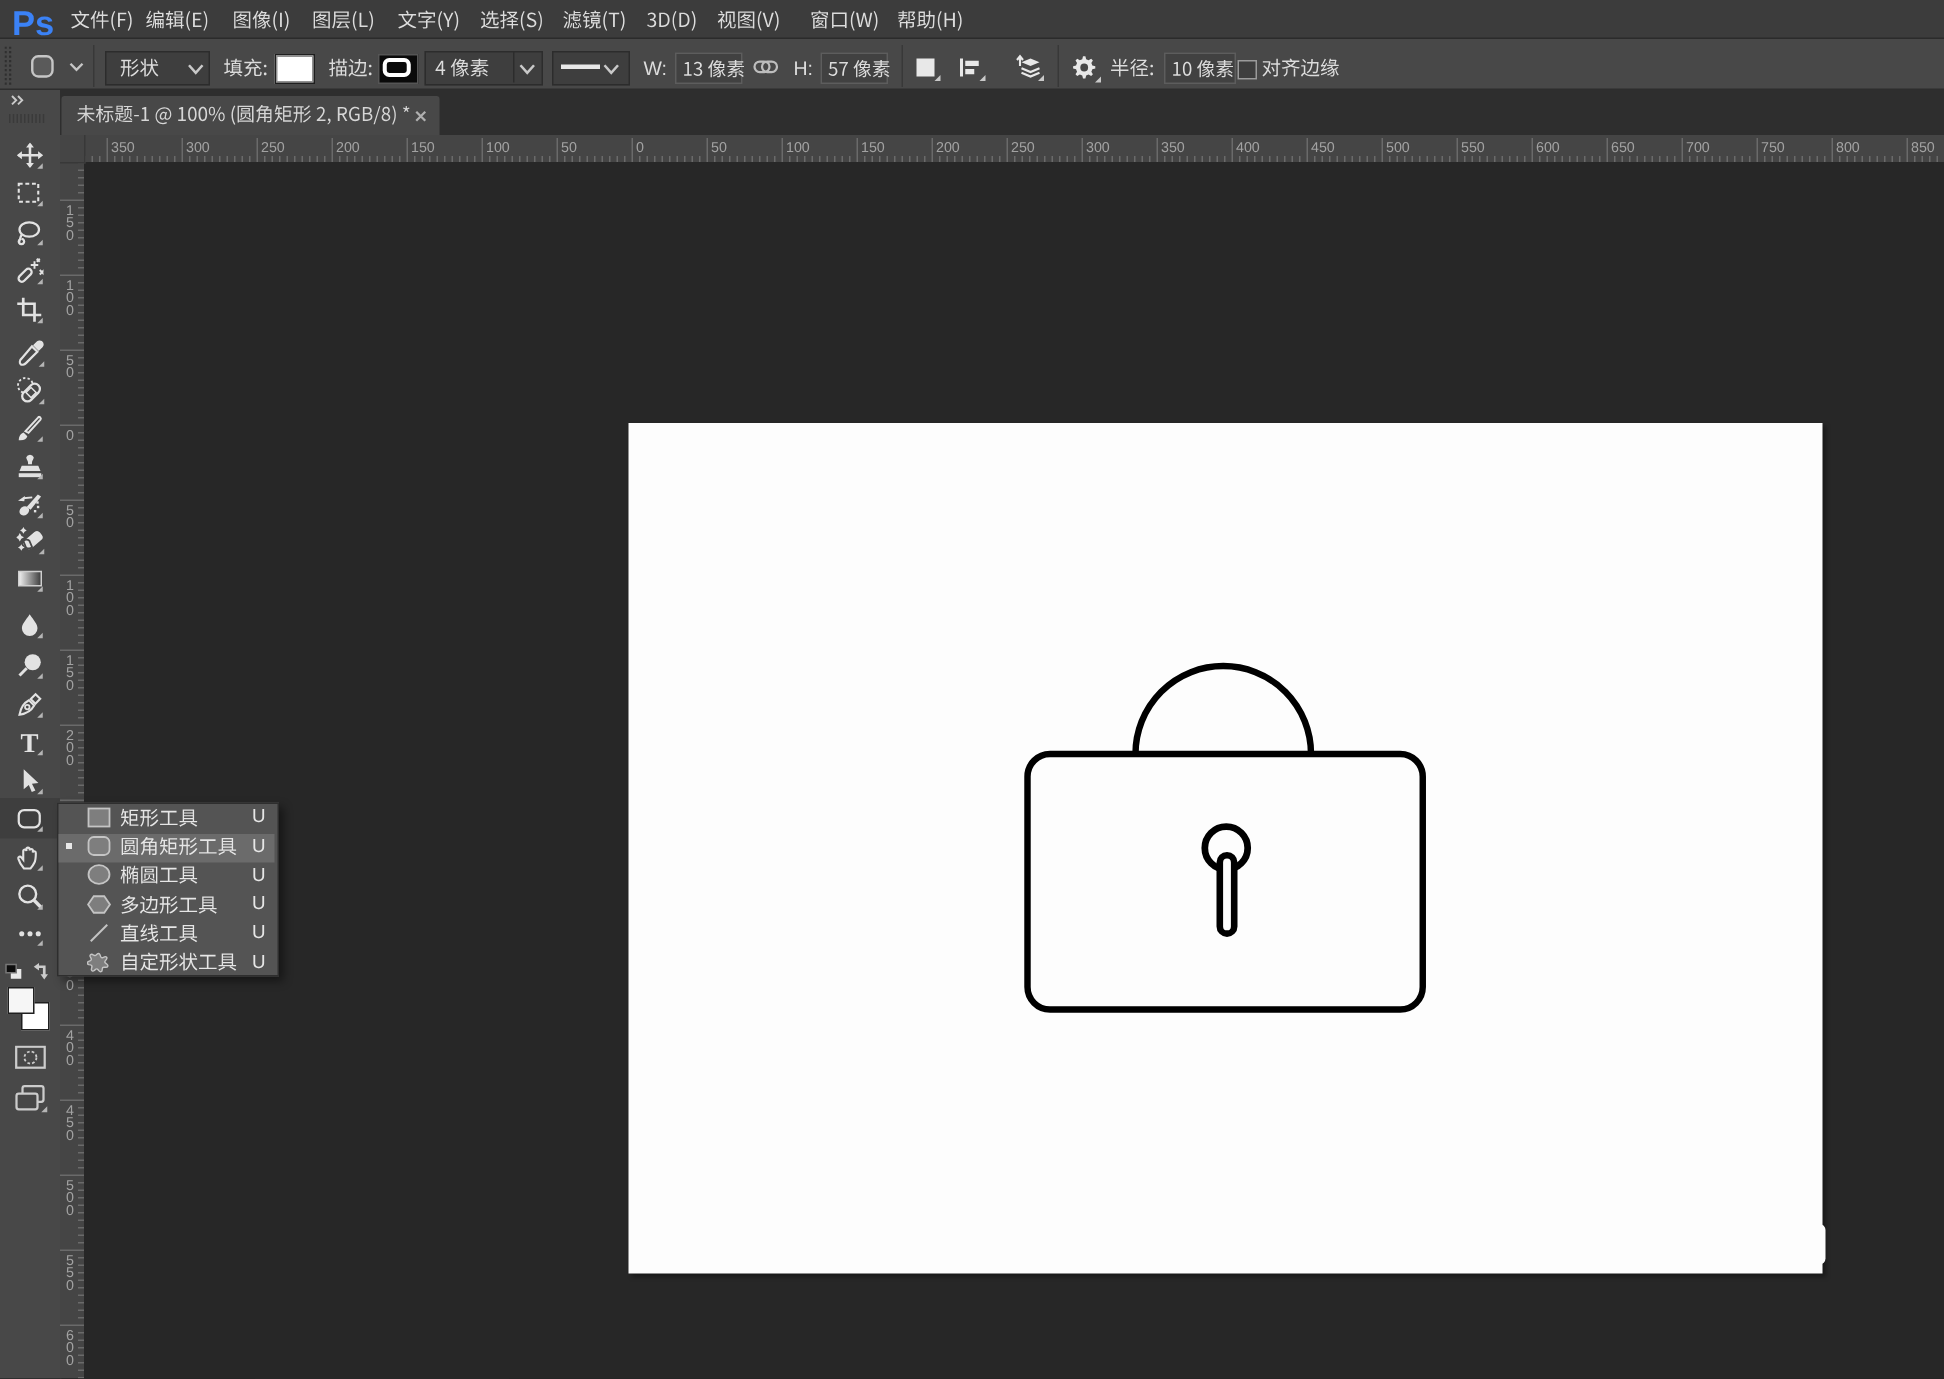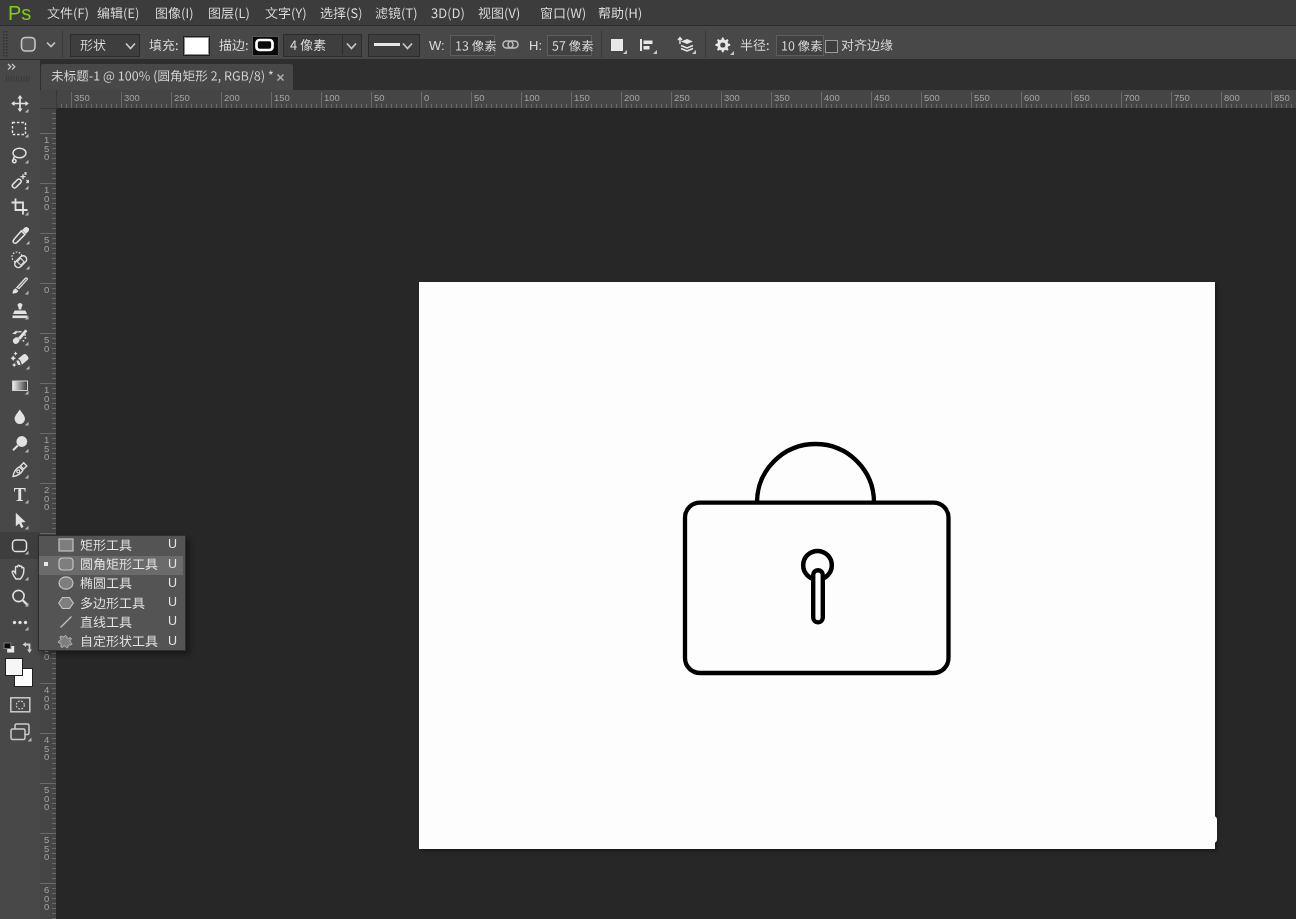--- a/index.html
+++ b/index.html
@@ -9,21 +9,21 @@
 <div class="abs" style="left:56px;top:108px;width:1240px;height:811px;background:#272727"></div>
 <div class="abs" style="left:419px;top:282px;width:796px;height:567px;background:#fdfdfd;box-shadow:2px 2px 3px rgba(0,0,0,0.35)"></div>
 <svg class="abs" style="left:419px;top:282px" width="796" height="567" viewBox="0 0 796 567">
 <circle cx="396.5" cy="220.5" r="58.5" fill="none" stroke="#000" stroke-width="4.3"></circle>
 <rect x="266" y="220.7" width="263.5" height="170.3" rx="15" fill="#fdfdfd" stroke="#000" stroke-width="4.3"></rect>
 <circle cx="398.5" cy="283.3" r="14.3" fill="none" stroke="#000" stroke-width="4.5"></circle>
 <rect x="394.2" y="288.2" width="9.6" height="52.2" rx="4.8" fill="#fdfdfd" stroke="#000" stroke-width="4.4"></rect>
 </svg>
 <div class="abs" style="left:1203px;top:816px;width:13.5px;height:27px;background:#fdfdfd;border-radius:4px"></div>
 <div class="abs" style="left:0;top:0;width:1296px;height:25px;background:#3c3c3c;border-bottom:1px solid #2b2b2b"></div>
-<div class="abs" style="left:8px;top:2px;font-size:20px;font-weight:normal;color:#84cc16;letter-spacing:0px">Ps</div>
+<div class="abs" style="left:8px;top:2px;font-size:23px;font-weight:bold;color:#3b82f6;letter-spacing:0px">Ps</div>
 <svg style="position:absolute;left:47.0px;top:4.0px;overflow:visible" width="43" height="18">
     <path transform="translate(0,14.0)" fill="#dcdcdc" d="M5.5 -10.7C5.9 -10.1 6.3 -9.2 6.5 -8.7L7.5 -9C7.4 -9.5 6.9 -10.4 6.5 -11ZM0.7 -8.6V-7.7H2.7C3.4 -5.7 4.5 -4 5.8 -2.6C4.4 -1.4 2.6 -0.5 0.5 0.1C0.7 0.3 1 0.8 1.1 1C3.2 0.3 5.1 -0.6 6.5 -1.9C8 -0.6 9.8 0.4 11.9 0.9C12.1 0.7 12.3 0.3 12.6 0.1C10.5 -0.5 8.7 -1.4 7.3 -2.6C8.6 -4 9.6 -5.6 10.3 -7.7H12.4V-8.6ZM6.6 -3.3C5.3 -4.5 4.4 -6 3.7 -7.7H9.2C8.6 -5.9 7.7 -4.5 6.6 -3.3Z M17.1 -4.4V-3.5H20.9V1H21.8V-3.5H25.4V-4.4H21.8V-7.3H24.8V-8.3H21.8V-10.8H20.9V-8.3H19.1C19.3 -8.8 19.4 -9.5 19.6 -10.1L18.6 -10.3C18.3 -8.6 17.8 -6.9 17 -5.8C17.3 -5.7 17.7 -5.5 17.8 -5.3C18.2 -5.9 18.5 -6.6 18.8 -7.3H20.9V-4.4ZM16.5 -10.9C15.8 -8.9 14.6 -7 13.4 -5.7C13.6 -5.5 13.9 -5 14 -4.7C14.4 -5.2 14.8 -5.7 15.2 -6.2V1H16.1V-7.8C16.6 -8.7 17 -9.6 17.4 -10.6Z M29.1 2.5 29.8 2.2C28.7 0.4 28.2 -1.8 28.2 -4C28.2 -6.2 28.7 -8.4 29.8 -10.3L29.1 -10.6C27.9 -8.7 27.2 -6.6 27.2 -4C27.2 -1.5 27.9 0.6 29.1 2.5Z M31.7 0H32.9V-4.3H36.5V-5.3H32.9V-8.5H37.2V-9.5H31.7Z M38.9 2.5C40.1 0.6 40.8 -1.5 40.8 -4C40.8 -6.6 40.1 -8.7 38.9 -10.6L38.1 -10.3C39.2 -8.4 39.8 -6.2 39.8 -4C39.8 -1.8 39.2 0.4 38.1 2.2Z"></path>
   </svg>
 <svg style="position:absolute;left:97.0px;top:4.0px;overflow:visible" width="44" height="18">
     <path transform="translate(0,14.0)" fill="#dcdcdc" d="M0.5 -0.7 0.8 0.2C1.8 -0.2 3.2 -0.8 4.5 -1.3L4.3 -2.1C2.9 -1.6 1.5 -1 0.5 -0.7ZM0.8 -5.5C1 -5.6 1.3 -5.7 2.7 -5.8C2.2 -5 1.7 -4.4 1.5 -4.1C1.1 -3.6 0.9 -3.3 0.6 -3.2C0.7 -3 0.8 -2.5 0.9 -2.4C1.1 -2.5 1.5 -2.7 4.4 -3.3C4.4 -3.5 4.3 -3.9 4.3 -4.1L2.2 -3.7C3.1 -4.9 4 -6.3 4.7 -7.8L3.9 -8.2C3.7 -7.7 3.4 -7.2 3.2 -6.7L1.7 -6.6C2.5 -7.7 3.2 -9.2 3.7 -10.6L2.8 -10.9C2.3 -9.3 1.5 -7.6 1.2 -7.2C0.9 -6.8 0.7 -6.4 0.5 -6.4C0.6 -6.1 0.7 -5.7 0.8 -5.5ZM8.1 -4.5V-2.6H7V-4.5ZM8.8 -4.5H9.7V-2.6H8.8ZM6.3 -5.4V0.9H7V-1.9H8.1V0.6H8.8V-1.9H9.7V0.6H10.4V-1.9H11.3V0.1C11.3 0.2 11.3 0.2 11.2 0.2C11.1 0.2 10.9 0.2 10.6 0.2C10.7 0.4 10.8 0.7 10.8 0.9C11.3 0.9 11.6 0.9 11.8 0.8C12 0.7 12.1 0.5 12.1 0.1V-5.4L11.3 -5.4ZM10.4 -4.5H11.3V-2.6H10.4ZM7.9 -10.7C8.1 -10.4 8.3 -9.9 8.4 -9.5H5.4V-6.7C5.4 -4.7 5.3 -1.8 4.1 0.3C4.3 0.4 4.7 0.7 4.8 0.8C6 -1.3 6.3 -4.4 6.3 -6.5H12V-9.5H9.5C9.3 -9.9 9.1 -10.5 8.8 -11ZM6.3 -8.7H11V-7.3H6.3Z M20.2 -9.8H23.6V-8.4H20.2ZM19.3 -10.5V-7.7H24.6V-10.5ZM14.1 -4.3C14.2 -4.4 14.5 -4.5 15 -4.5H16.2V-2.6L13.5 -2.2L13.7 -1.2L16.2 -1.7V1H17.1V-1.9L18.6 -2.2L18.5 -3L17.1 -2.8V-4.5H18.3V-5.4H17.1V-7.4H16.2V-5.4H14.9C15.3 -6.3 15.7 -7.3 16 -8.4H18.4V-9.4H16.2C16.3 -9.8 16.4 -10.3 16.5 -10.7L15.5 -10.9C15.5 -10.4 15.4 -9.9 15.3 -9.4H13.6V-8.4H15C14.8 -7.4 14.5 -6.6 14.4 -6.2C14.1 -5.7 14 -5.2 13.8 -5.2C13.9 -4.9 14 -4.5 14.1 -4.3ZM23.6 -6.1V-5H20.3V-6.1ZM18.2 -1 18.4 -0.1 23.6 -0.5V1H24.5V-0.6L25.5 -0.7L25.5 -1.5L24.5 -1.4V-6.1H25.4V-7H18.5V-6.1H19.4V-1.1ZM23.6 -4.3V-3.1H20.3V-4.3ZM23.6 -2.4V-1.4L20.3 -1.1V-2.4Z M29.1 2.5 29.8 2.2C28.7 0.4 28.2 -1.8 28.2 -4C28.2 -6.2 28.7 -8.4 29.8 -10.3L29.1 -10.6C27.9 -8.7 27.2 -6.6 27.2 -4C27.2 -1.5 27.9 0.6 29.1 2.5Z M31.7 0H37.3V-1H32.9V-4.5H36.5V-5.5H32.9V-8.5H37.2V-9.5H31.7Z M39.3 2.5C40.5 0.6 41.2 -1.5 41.2 -4C41.2 -6.6 40.5 -8.7 39.3 -10.6L38.6 -10.3C39.7 -8.4 40.3 -6.2 40.3 -4C40.3 -1.8 39.7 0.4 38.6 2.2Z"></path>
   </svg>
 <svg style="position:absolute;left:155.0px;top:4.0px;overflow:visible" width="40" height="18">
     <path transform="translate(0,14.0)" fill="#dcdcdc" d="M4.9 -3.6C5.9 -3.4 7.2 -3 8 -2.6L8.4 -3.2C7.6 -3.6 6.3 -4 5.3 -4.2ZM3.6 -2C5.4 -1.8 7.6 -1.2 8.9 -0.8L9.3 -1.5C8 -1.9 5.8 -2.4 4 -2.6ZM1.1 -10.3V1H2V0.5H10.9V1H11.9V-10.3ZM2 -0.4V-9.5H10.9V-0.4ZM5.4 -9.2C4.7 -8.1 3.6 -7.1 2.5 -6.5C2.7 -6.3 3 -6 3.2 -5.9C3.6 -6.1 4 -6.4 4.4 -6.8C4.8 -6.4 5.3 -6 5.8 -5.6C4.7 -5.1 3.4 -4.7 2.3 -4.5C2.4 -4.3 2.6 -3.9 2.7 -3.7C4 -4 5.4 -4.5 6.6 -5.1C7.7 -4.6 8.9 -4.1 10.2 -3.8C10.3 -4.1 10.5 -4.4 10.7 -4.6C9.6 -4.8 8.4 -5.1 7.4 -5.6C8.4 -6.3 9.2 -7 9.7 -7.9L9.2 -8.2L9 -8.2H5.7C5.9 -8.4 6 -8.7 6.2 -8.9ZM4.9 -7.3 5 -7.4H8.4C7.9 -6.9 7.3 -6.4 6.6 -6C5.9 -6.4 5.3 -6.9 4.9 -7.3Z M19.3 -9.2H21.7C21.4 -8.9 21.2 -8.5 20.9 -8.2H18.5C18.8 -8.5 19.1 -8.9 19.3 -9.2ZM19.3 -10.9C18.8 -9.8 17.8 -8.4 16.3 -7.4C16.5 -7.3 16.8 -7 17 -6.8C17.2 -7 17.4 -7.2 17.7 -7.4V-5.4H19.7C19 -4.8 18.1 -4.3 16.7 -3.8C16.9 -3.7 17.2 -3.4 17.3 -3.2C18.5 -3.6 19.3 -4.1 19.9 -4.5C20.1 -4.4 20.3 -4.2 20.5 -3.9C19.6 -3.1 18 -2.3 16.7 -2C16.9 -1.8 17.1 -1.5 17.3 -1.3C18.4 -1.7 19.9 -2.6 20.9 -3.4C21 -3.1 21.1 -2.9 21.2 -2.7C20.1 -1.6 18.2 -0.6 16.6 -0.1C16.8 0 17 0.4 17.2 0.6C18.6 0.1 20.2 -0.8 21.3 -1.8C21.5 -1 21.3 -0.3 21 -0C20.9 0.2 20.7 0.2 20.4 0.2C20.2 0.2 19.9 0.2 19.5 0.2C19.7 0.4 19.8 0.8 19.8 1C20.1 1 20.4 1 20.6 1C21 1 21.4 0.9 21.7 0.6C22.3 0.1 22.5 -1.4 22 -2.7L22.7 -3C23.1 -1.6 23.9 -0.4 25 0.3C25.1 0.1 25.4 -0.3 25.6 -0.4C24.6 -1 23.8 -2.1 23.4 -3.4C23.9 -3.6 24.4 -3.9 24.8 -4.2L24.2 -4.8C23.6 -4.4 22.6 -3.8 21.8 -3.4C21.5 -4 21.1 -4.6 20.5 -5L20.8 -5.4H24.7V-8.2H21.9C22.3 -8.6 22.7 -9.1 22.9 -9.6L22.4 -10L22.2 -10H19.8L20.3 -10.7ZM18.5 -7.4H20.8C20.8 -7 20.6 -6.6 20.3 -6.1H18.5ZM21.6 -7.4H23.8V-6.1H21.3C21.5 -6.6 21.6 -7 21.6 -7.4ZM16.4 -10.9C15.7 -8.9 14.6 -7 13.4 -5.7C13.6 -5.5 13.8 -5 13.9 -4.7C14.3 -5.1 14.7 -5.6 15.1 -6.1V1H16V-7.6C16.5 -8.6 17 -9.6 17.3 -10.6Z M29.1 2.5 29.8 2.2C28.7 0.4 28.2 -1.8 28.2 -4C28.2 -6.2 28.7 -8.4 29.8 -10.3L29.1 -10.6C27.9 -8.7 27.2 -6.6 27.2 -4C27.2 -1.5 27.9 0.6 29.1 2.5Z M31.7 0H32.9V-9.5H31.7Z M35.5 2.5C36.7 0.6 37.4 -1.5 37.4 -4C37.4 -6.6 36.7 -8.7 35.5 -10.6L34.7 -10.3C35.9 -8.4 36.4 -6.2 36.4 -4C36.4 -1.8 35.9 0.4 34.7 2.2Z"></path>
   </svg>
 <svg style="position:absolute;left:208.0px;top:4.0px;overflow:visible" width="43" height="18">

